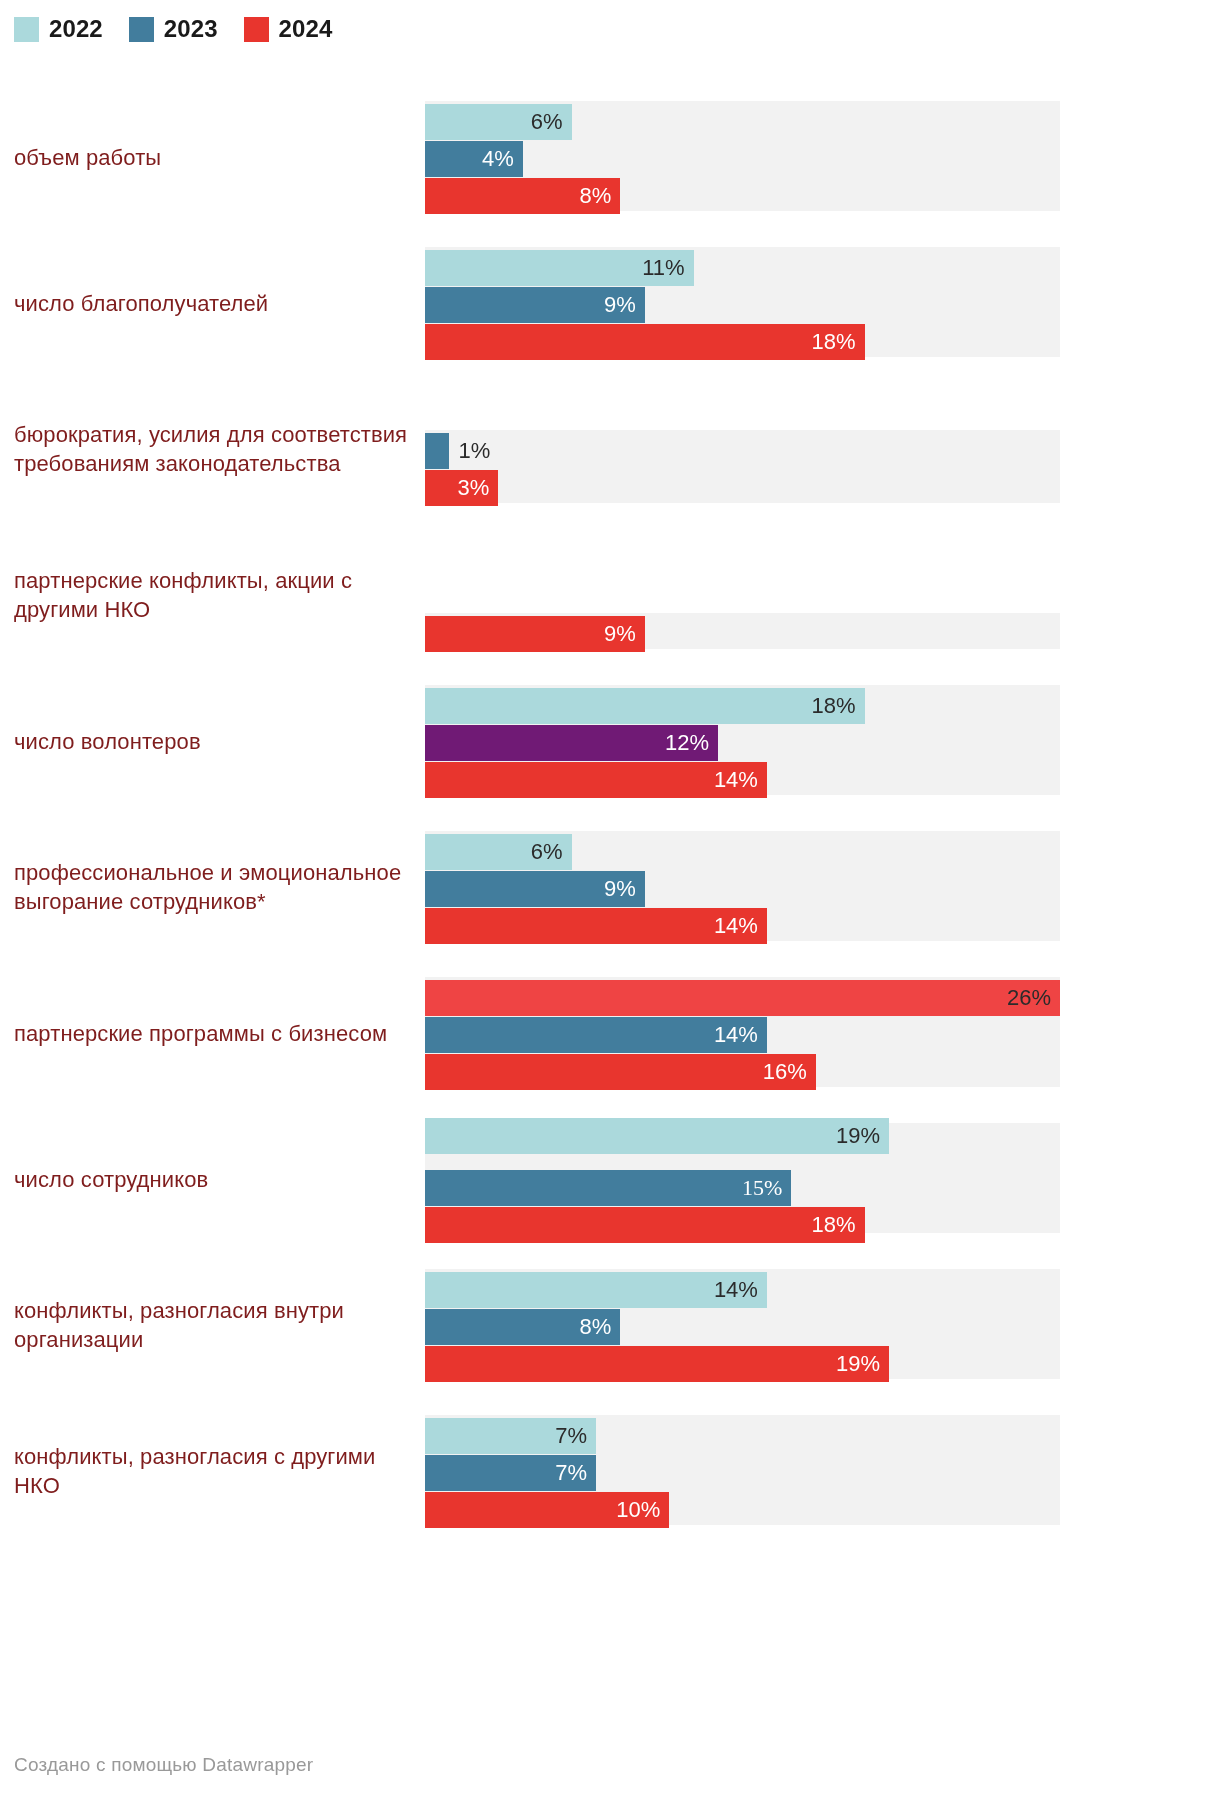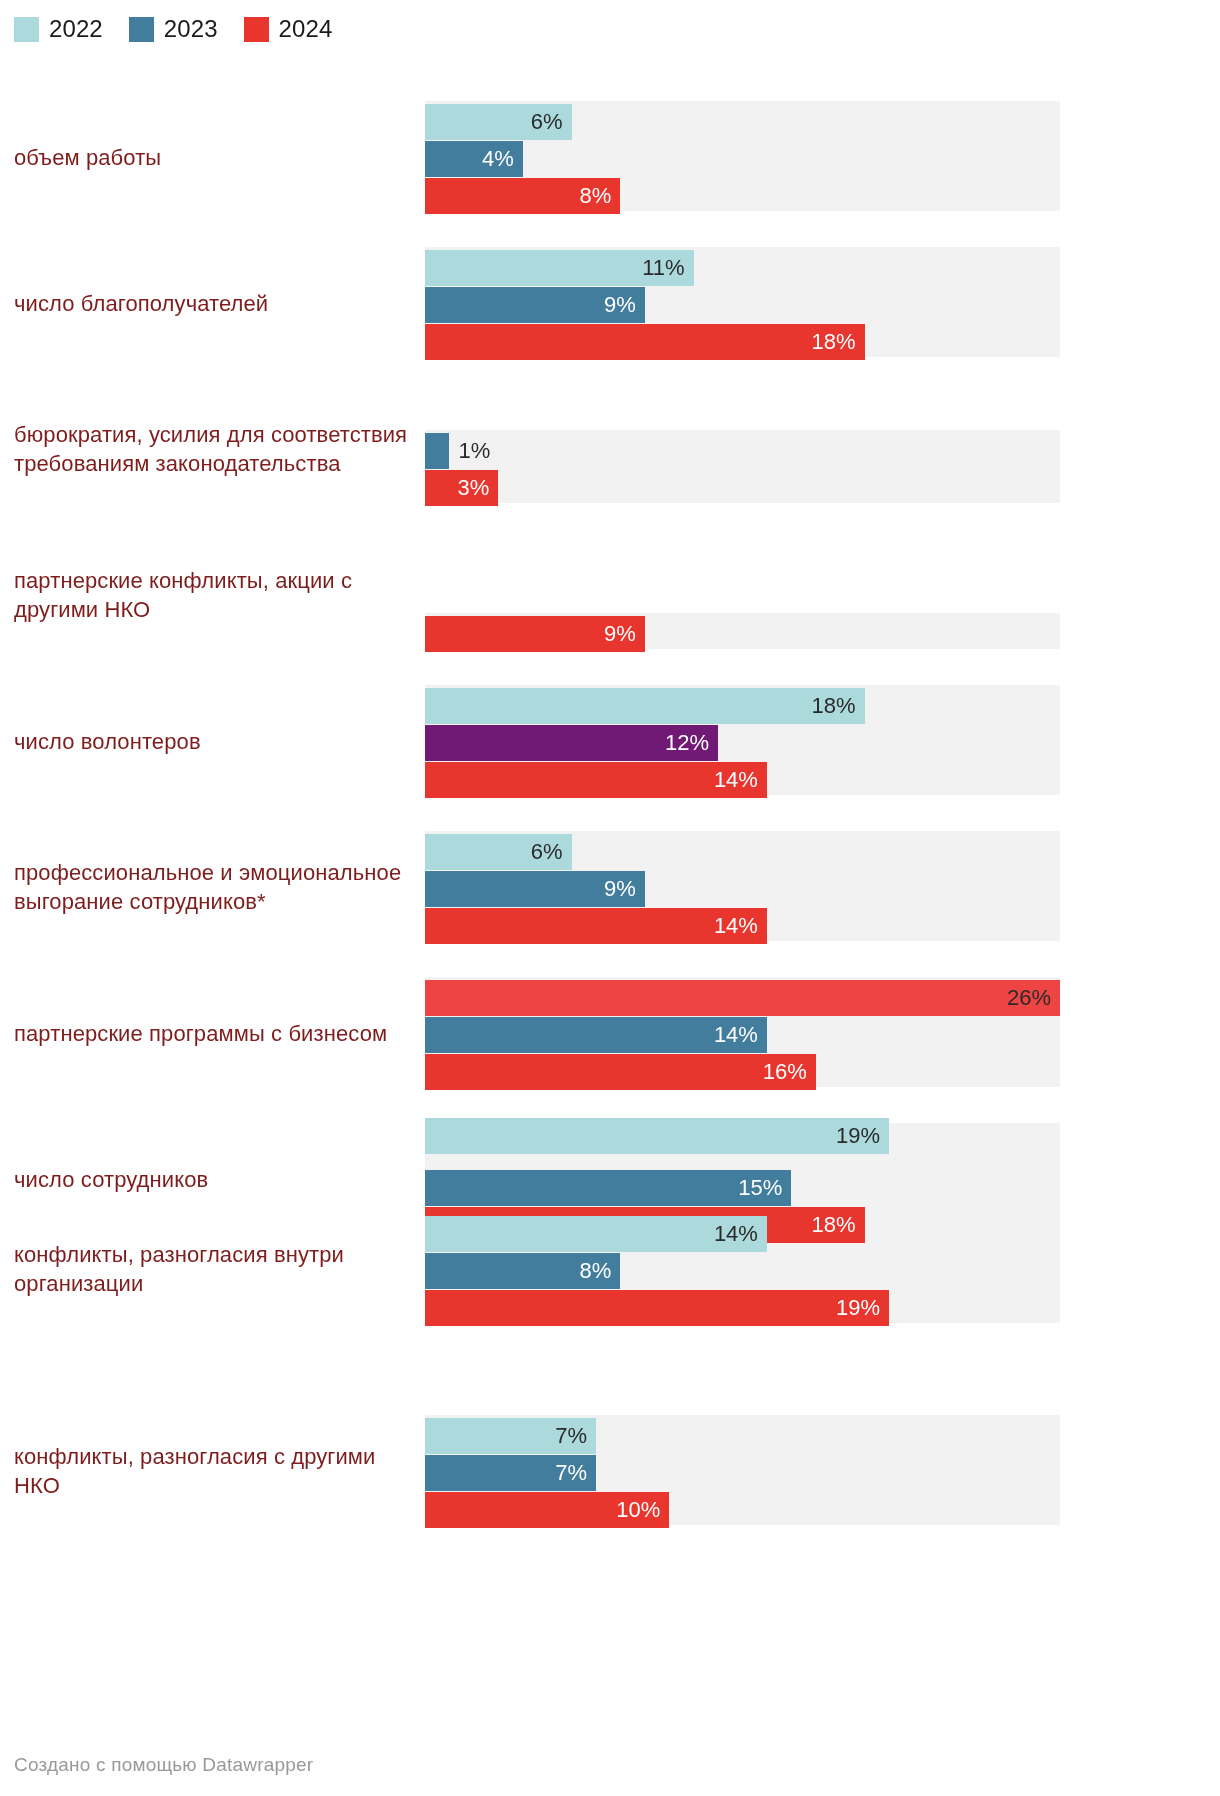--- a/index.html
+++ b/index.html
@@ -29,20 +29,21 @@
     align-items: center;
     gap: 0;
     padding: 12px 0 0 14px;
     height: 46px;
     box-sizing: border-box;
   }
   .legend-item {
     display: flex;
     align-items: flex-start;
     margin-right: 26px;
+    font-weight: bold;
   }
   .legend-swatch {
     width: 25px;
     height: 25px;
     display: inline-block;
     flex: 0 0 auto;
   }
   .legend-label {
     margin-left: 10px;
     font-size: 24px;
@@ -343,37 +344,37 @@
         <div class="row-label">число сотрудников</div>
         <div class="row-bars" style="height: 118px;">
           <div class="track" style="top: 3px; height: 110px; width: 635px;"></div>
           <div class="bar-line" style="margin-top: 3px;">
             <div class="bar-wrap">
               <div class="bar" style="width: 464.038px; background: rgb(171, 217, 220);">
                 <span class="bar-value inside-dark">19%</span>
               </div>
             </div>
           </div>
-          <div class="bar-line" style="margin-top: 16px;">
+          <div class="bar-line" style="margin-top: 16px; font-family: Liberation Serif, serif;">
             <div class="bar-wrap">
               <div class="bar" style="width: 366.346px; background: rgb(66, 125, 157);">
                 <span class="bar-value inside-light">15%</span>
               </div>
             </div>
           </div>
           <div class="bar-line" style="margin-top: 1px;">
             <div class="bar-wrap">
               <div class="bar" style="width: 439.615px; background: rgb(232, 53, 46);">
                 <span class="bar-value inside-light">18%</span>
               </div>
             </div>
           </div>
         </div>
       </div>
-      <div class="row" style="position: absolute; left: 14px; right: 14px; top: 1164px; height: 118px;">
+      <div class="row" style="position: absolute; left: 14px; right: 14px; top: 1220px; height: 118px;">
         <div class="row-label">конфликты, разногласия внутри организации</div>
         <div class="row-bars" style="height: 118px;">
           <div class="track" style="top: 3px; height: 110px; width: 635px;"></div>
           <div class="bar-line" style="margin-top: 3px;">
             <div class="bar-wrap">
               <div class="bar" style="width: 341.923px; background: rgb(171, 217, 220);">
                 <span class="bar-value inside-dark">14%</span>
               </div>
             </div>
           </div>

